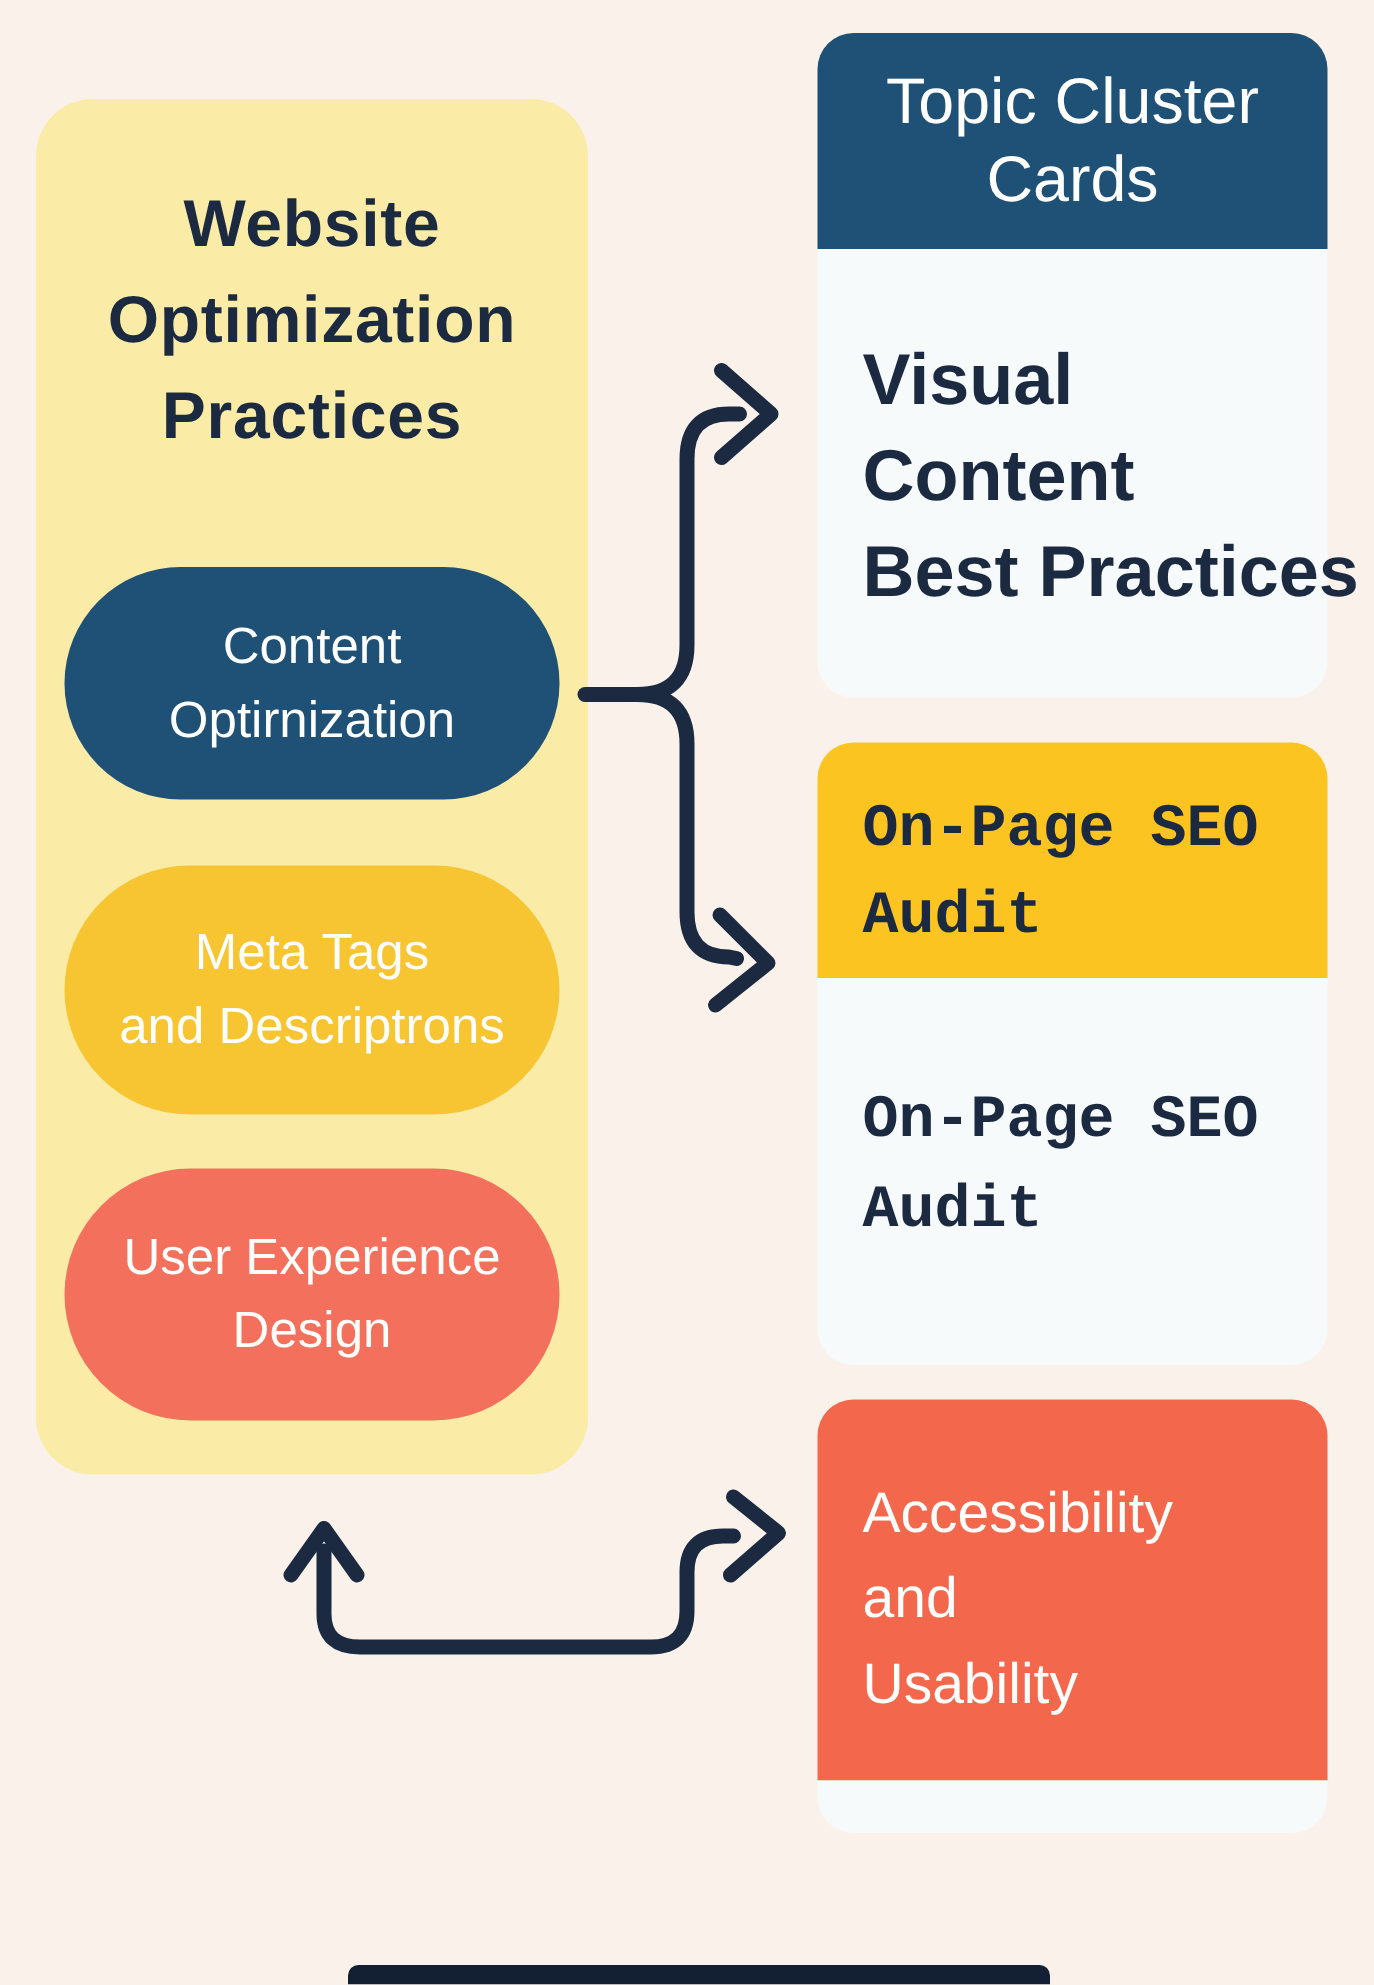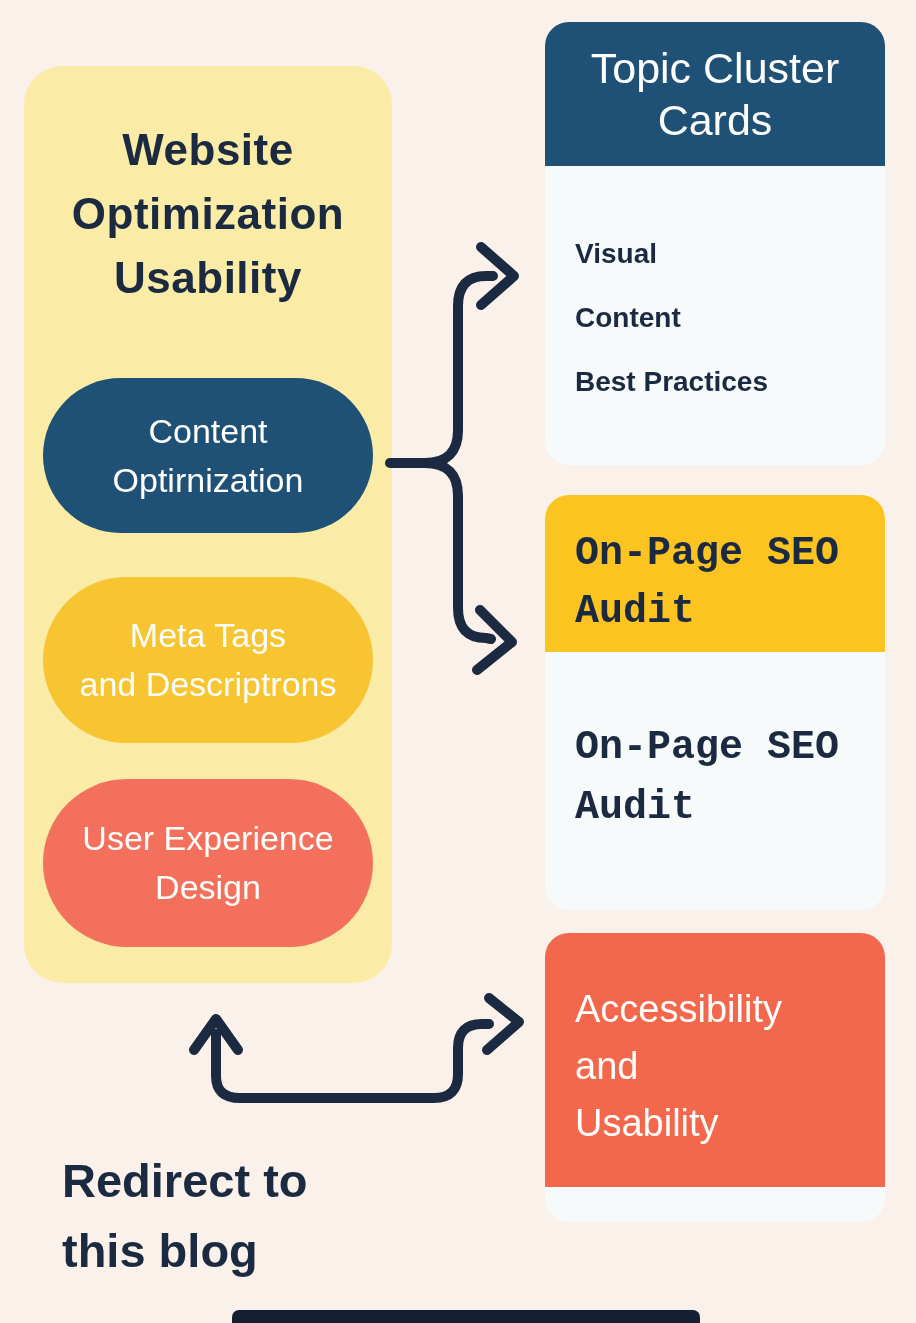--- a/index.html
+++ b/index.html
@@ -64,21 +64,21 @@
     display: flex; align-items: center; justify-content: center;
     text-align: center;
     color: #fdfdfb;
     font-size: 43px; line-height: 52px; font-weight: 500;
   }
   .card-body-1 {
     height: 299px;
     background: #f6fafb;
     border-radius: 0 0 24px 24px;
     color: #1b2a41;
-    font-size: 28px; line-height: 64px; font-weight: 600;
+    font-size: 48px; line-height: 64px; font-weight: 600;
     padding: 56px 0 0 30px;
     box-sizing: border-box;
   }
   .card-header-yellow {
     height: 157px;
     background: #fbc420;
     border-radius: 24px 24px 0 0;
     color: #1b2a41;
     font-size: 40px; line-height: 58px; font-weight: 600;
     padding: 30px 0 0 30px;
@@ -143,21 +143,21 @@
   }
 </style>
 </head>
 <body>
 
 <div class="stage">
 
   <div class="left-panel">
     <div class="panel-title txt">Website
 Optimization
-Usability</div>
+Practices</div>
 
     <div class="pill pill-content">
       <span class="txt">Content
 Optirnization</span>
     </div>
 
     <div class="pill pill-ux">
       <span class="txt">User Experience
 Design</span>
     </div>
@@ -185,22 +185,20 @@
 Audit</div>
   </div>
 
   <div class="tcard card-3">
     <div class="card-orange txt">Accessibility
 and
 Usability</div>
     <div class="card-foot"></div>
   </div>
 
-  <div class="redirect-label txt">Redirect to
-this blog</div>
 
   <svg class="arrows" viewBox="0 0 916 1323" xmlns="http://www.w3.org/2000/svg">
 
     <g>
       <path d="M 390 463 L 425 463"></path>
       <path d="M 425 463 Q 458 463 458 430 L 458 306 Q 458 276 486 276 L 493 276"></path>
       <path d="M 481 247 L 514 276 L 481 305"></path>
       <path d="M 425 463 Q 458 463 458 496 L 458 608 Q 458 638 486 638 L 491 639"></path>
       <path d="M 480 610 L 512 642 L 477 670"></path>
     </g>

